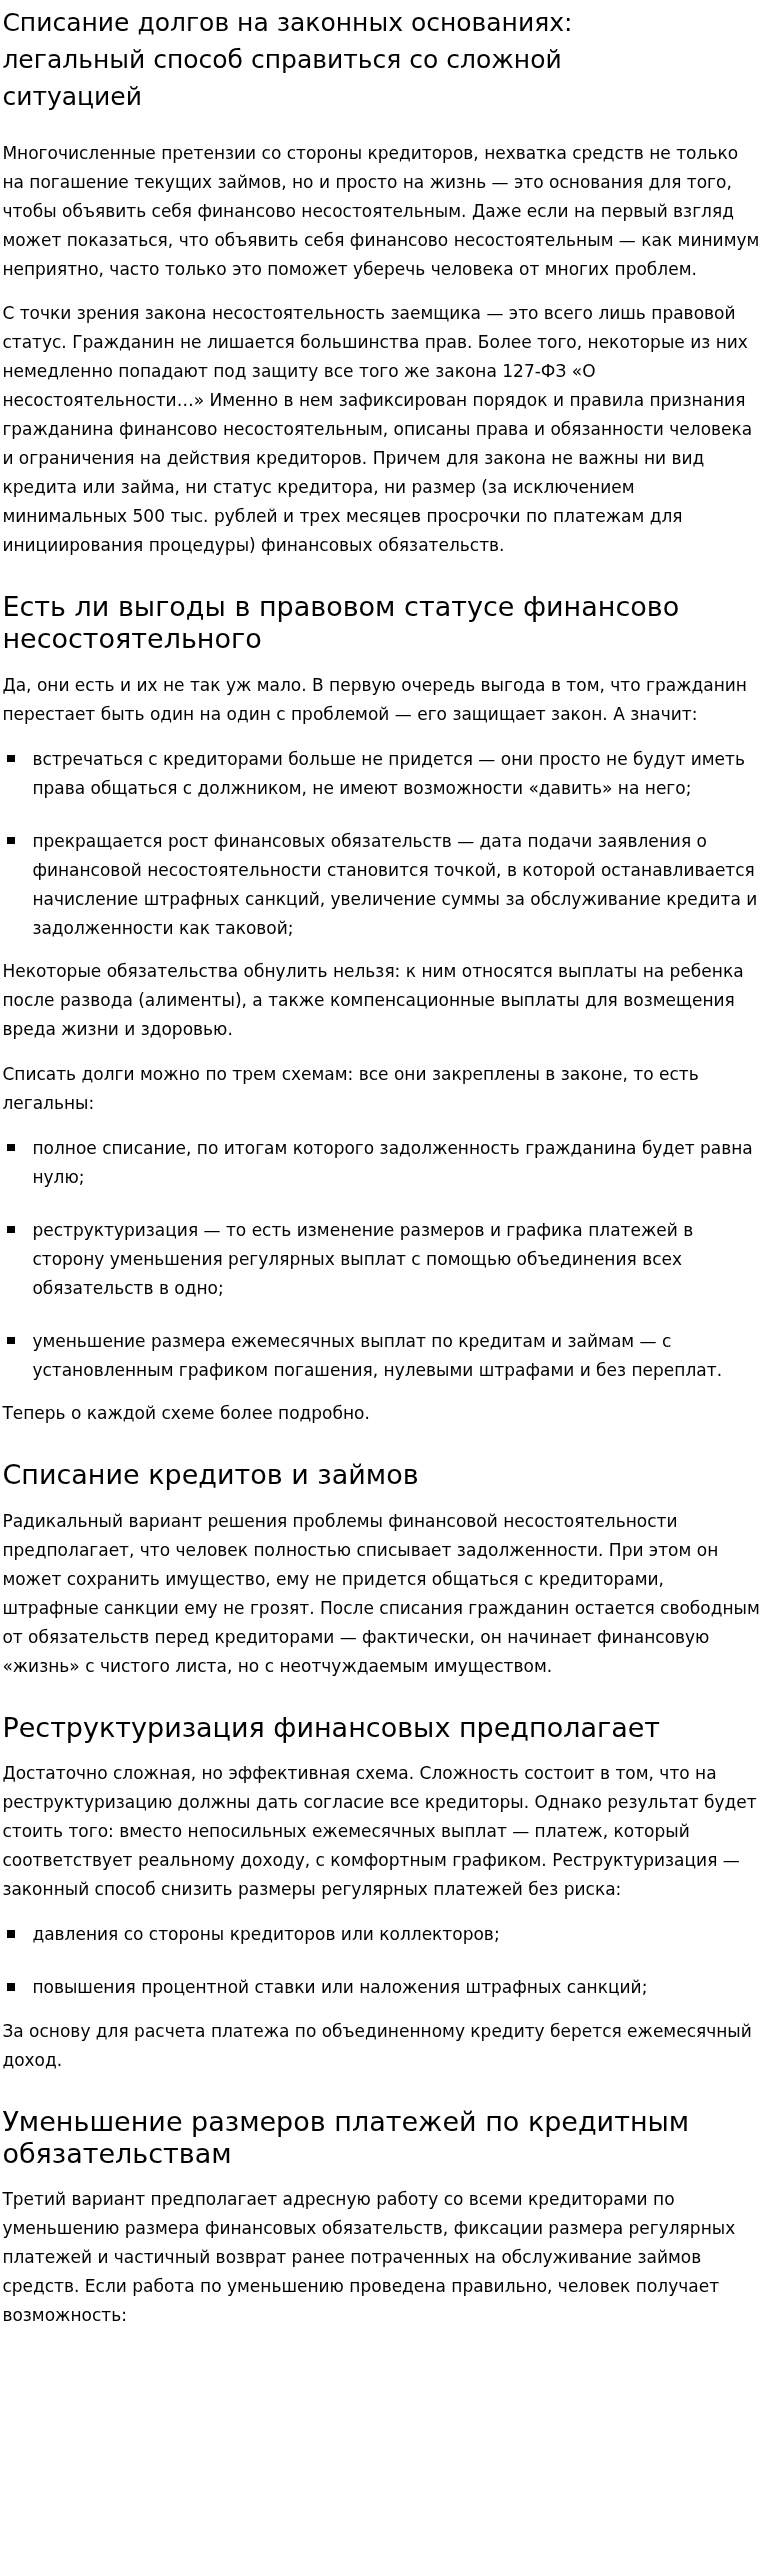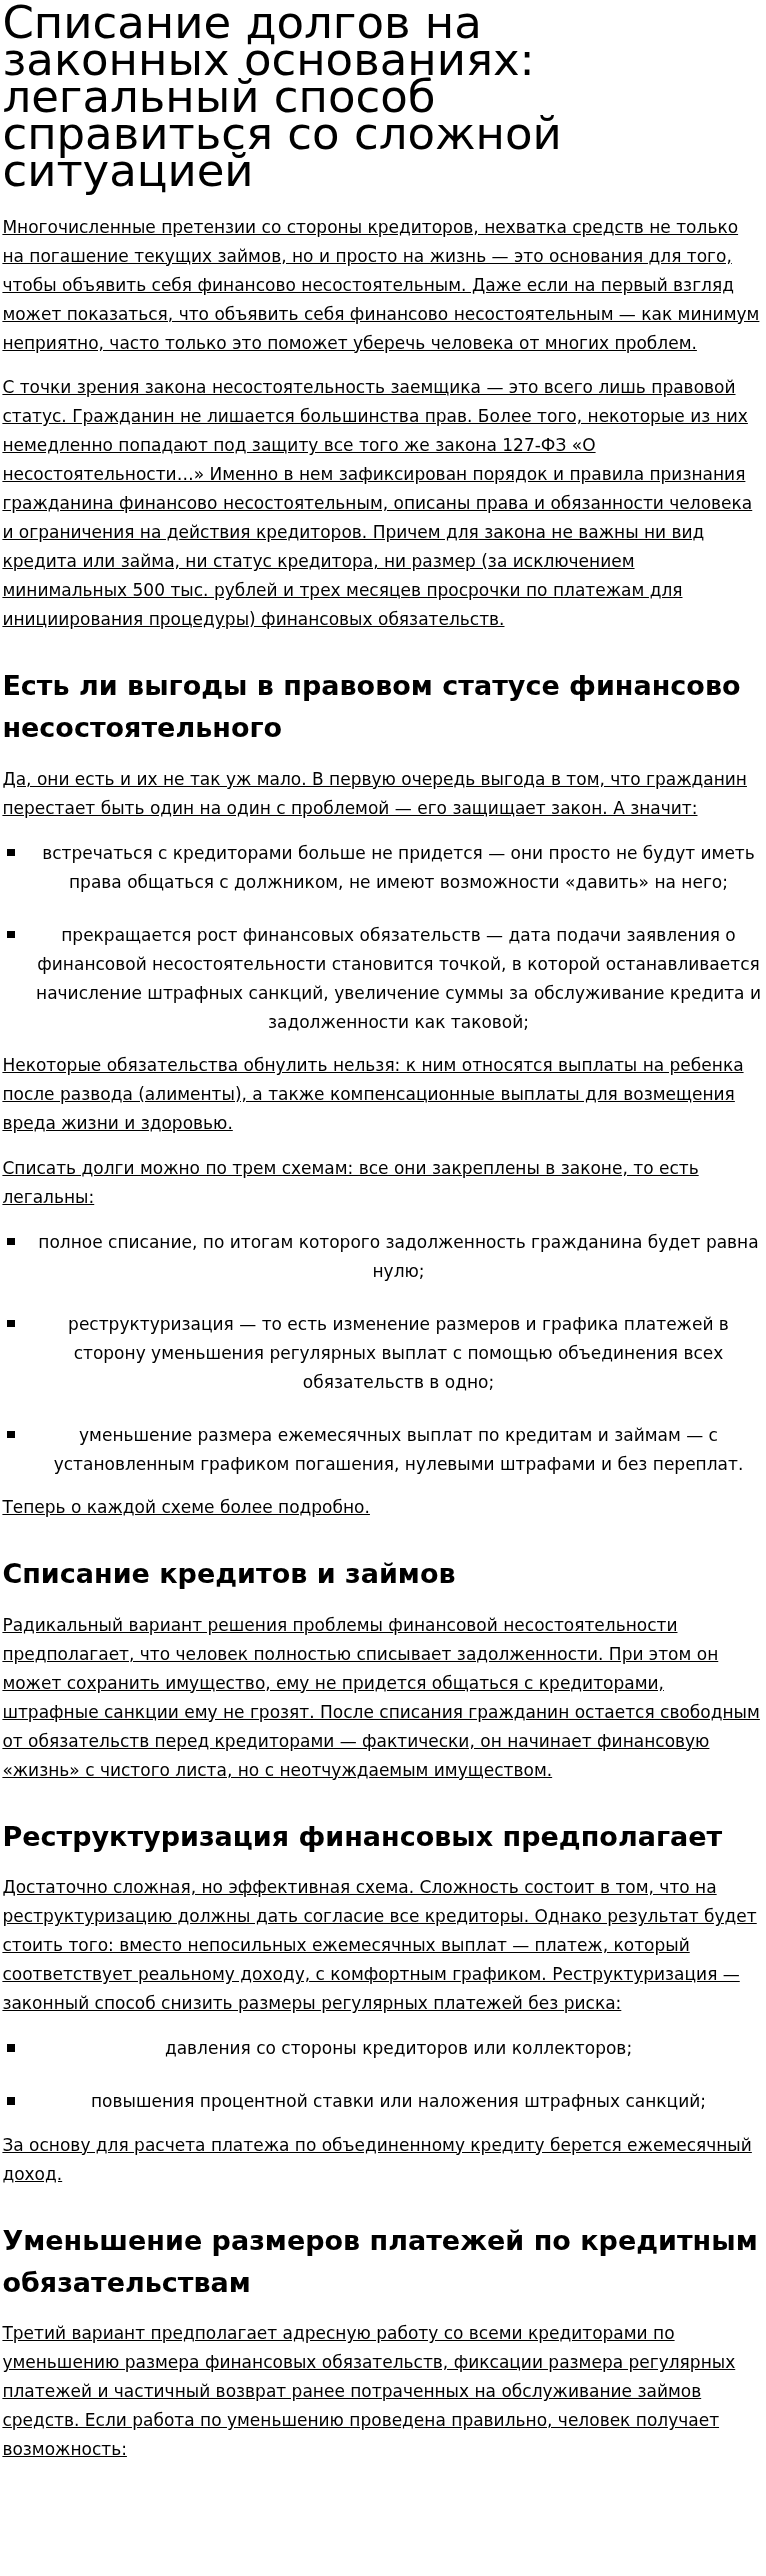--- a/index.html
+++ b/index.html
@@ -10,40 +10,39 @@
     box-sizing: border-box;
     padding: 3.6px 2.4px 0 2.4px;
     color: #000000;
     font-family: "DejaVu Sans", "Liberation Sans", sans-serif;
     font-size: 17px;
     line-height: 29px;
     -webkit-font-smoothing: antialiased;
   }
   article { width: 100%; }
   h1 {
-    font-size: 45px;
+    font-size: 25px;
     line-height: 37px;
     font-weight: 400;
     margin: 0 0 24px 0;
     max-width: 688px;
     letter-spacing: 0;
   }
   h2 {
     font-size: 27px;
-    line-height: 42px;
-    font-weight: 700;
+    line-height: 32px;
+    font-weight: 400;
     margin: 31px 0 15.7px 0;
     max-width: 762px;
   }
-  p { margin: 0 0 15.7px 0; text-decoration: underline; }
+  p { margin: 0 0 15.7px 0; }
   ul {
     list-style: none;
     margin: 15.7px 0 14.5px 0;
     padding: 0 0 0 30px;
-    text-align: center;
   }
   li { position: relative; }
   li + li { margin-top: 24px; }
   li::before {
     content: "";
     position: absolute;
     left: -25px;
     top: 10.3px;
     width: 7.2px;
     height: 7.2px;

